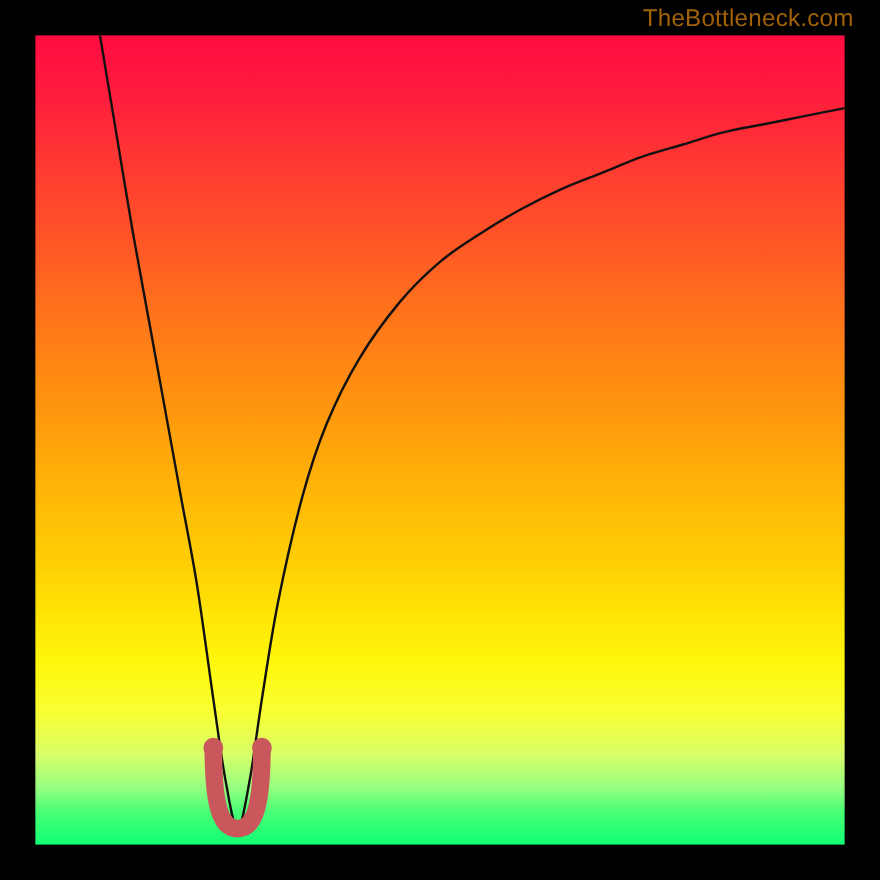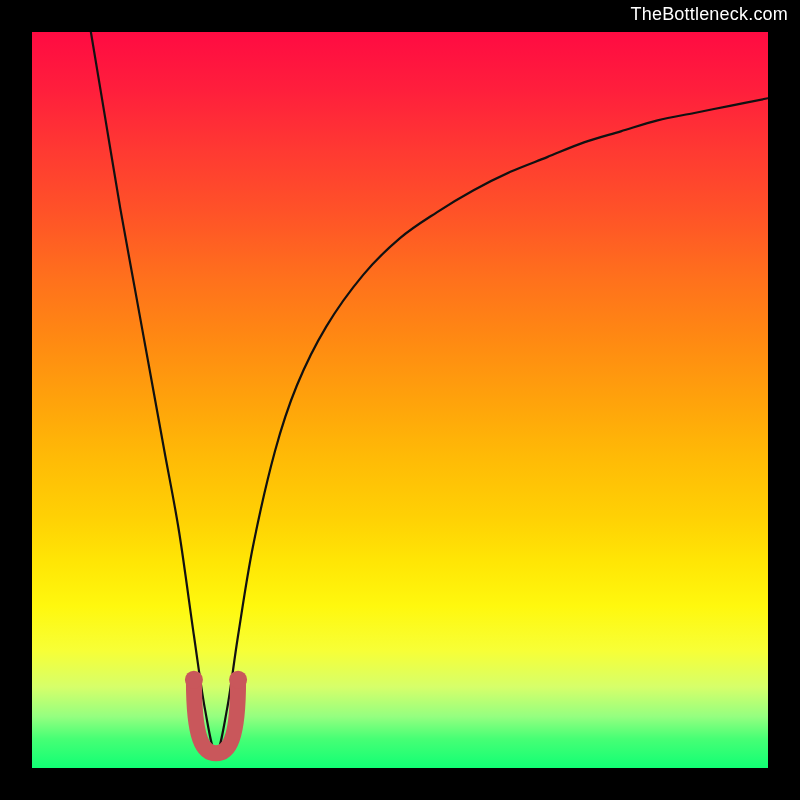--- a/index.html
+++ b/index.html
@@ -67,23 +67,23 @@
     stroke-width: 16;
     stroke-linecap: round;
     stroke-linejoin: round;
   }
   .marker-dot {
     fill: #c9575b;
   }
   .watermark {
     position: absolute;
     top: 4px;
-    right: 12px;
-    color: #ffffff;
-    font-size: 18px;
+    right: 24px;
+    color: #a16207;
+    font-size: 22px;
     letter-spacing: 0.2px;
     font-weight: 500;
   }
 </style>
 </head>
 <body>
 
 <div class="outer">
 
   <div class="watermark">TheBottleneck.com</div>

